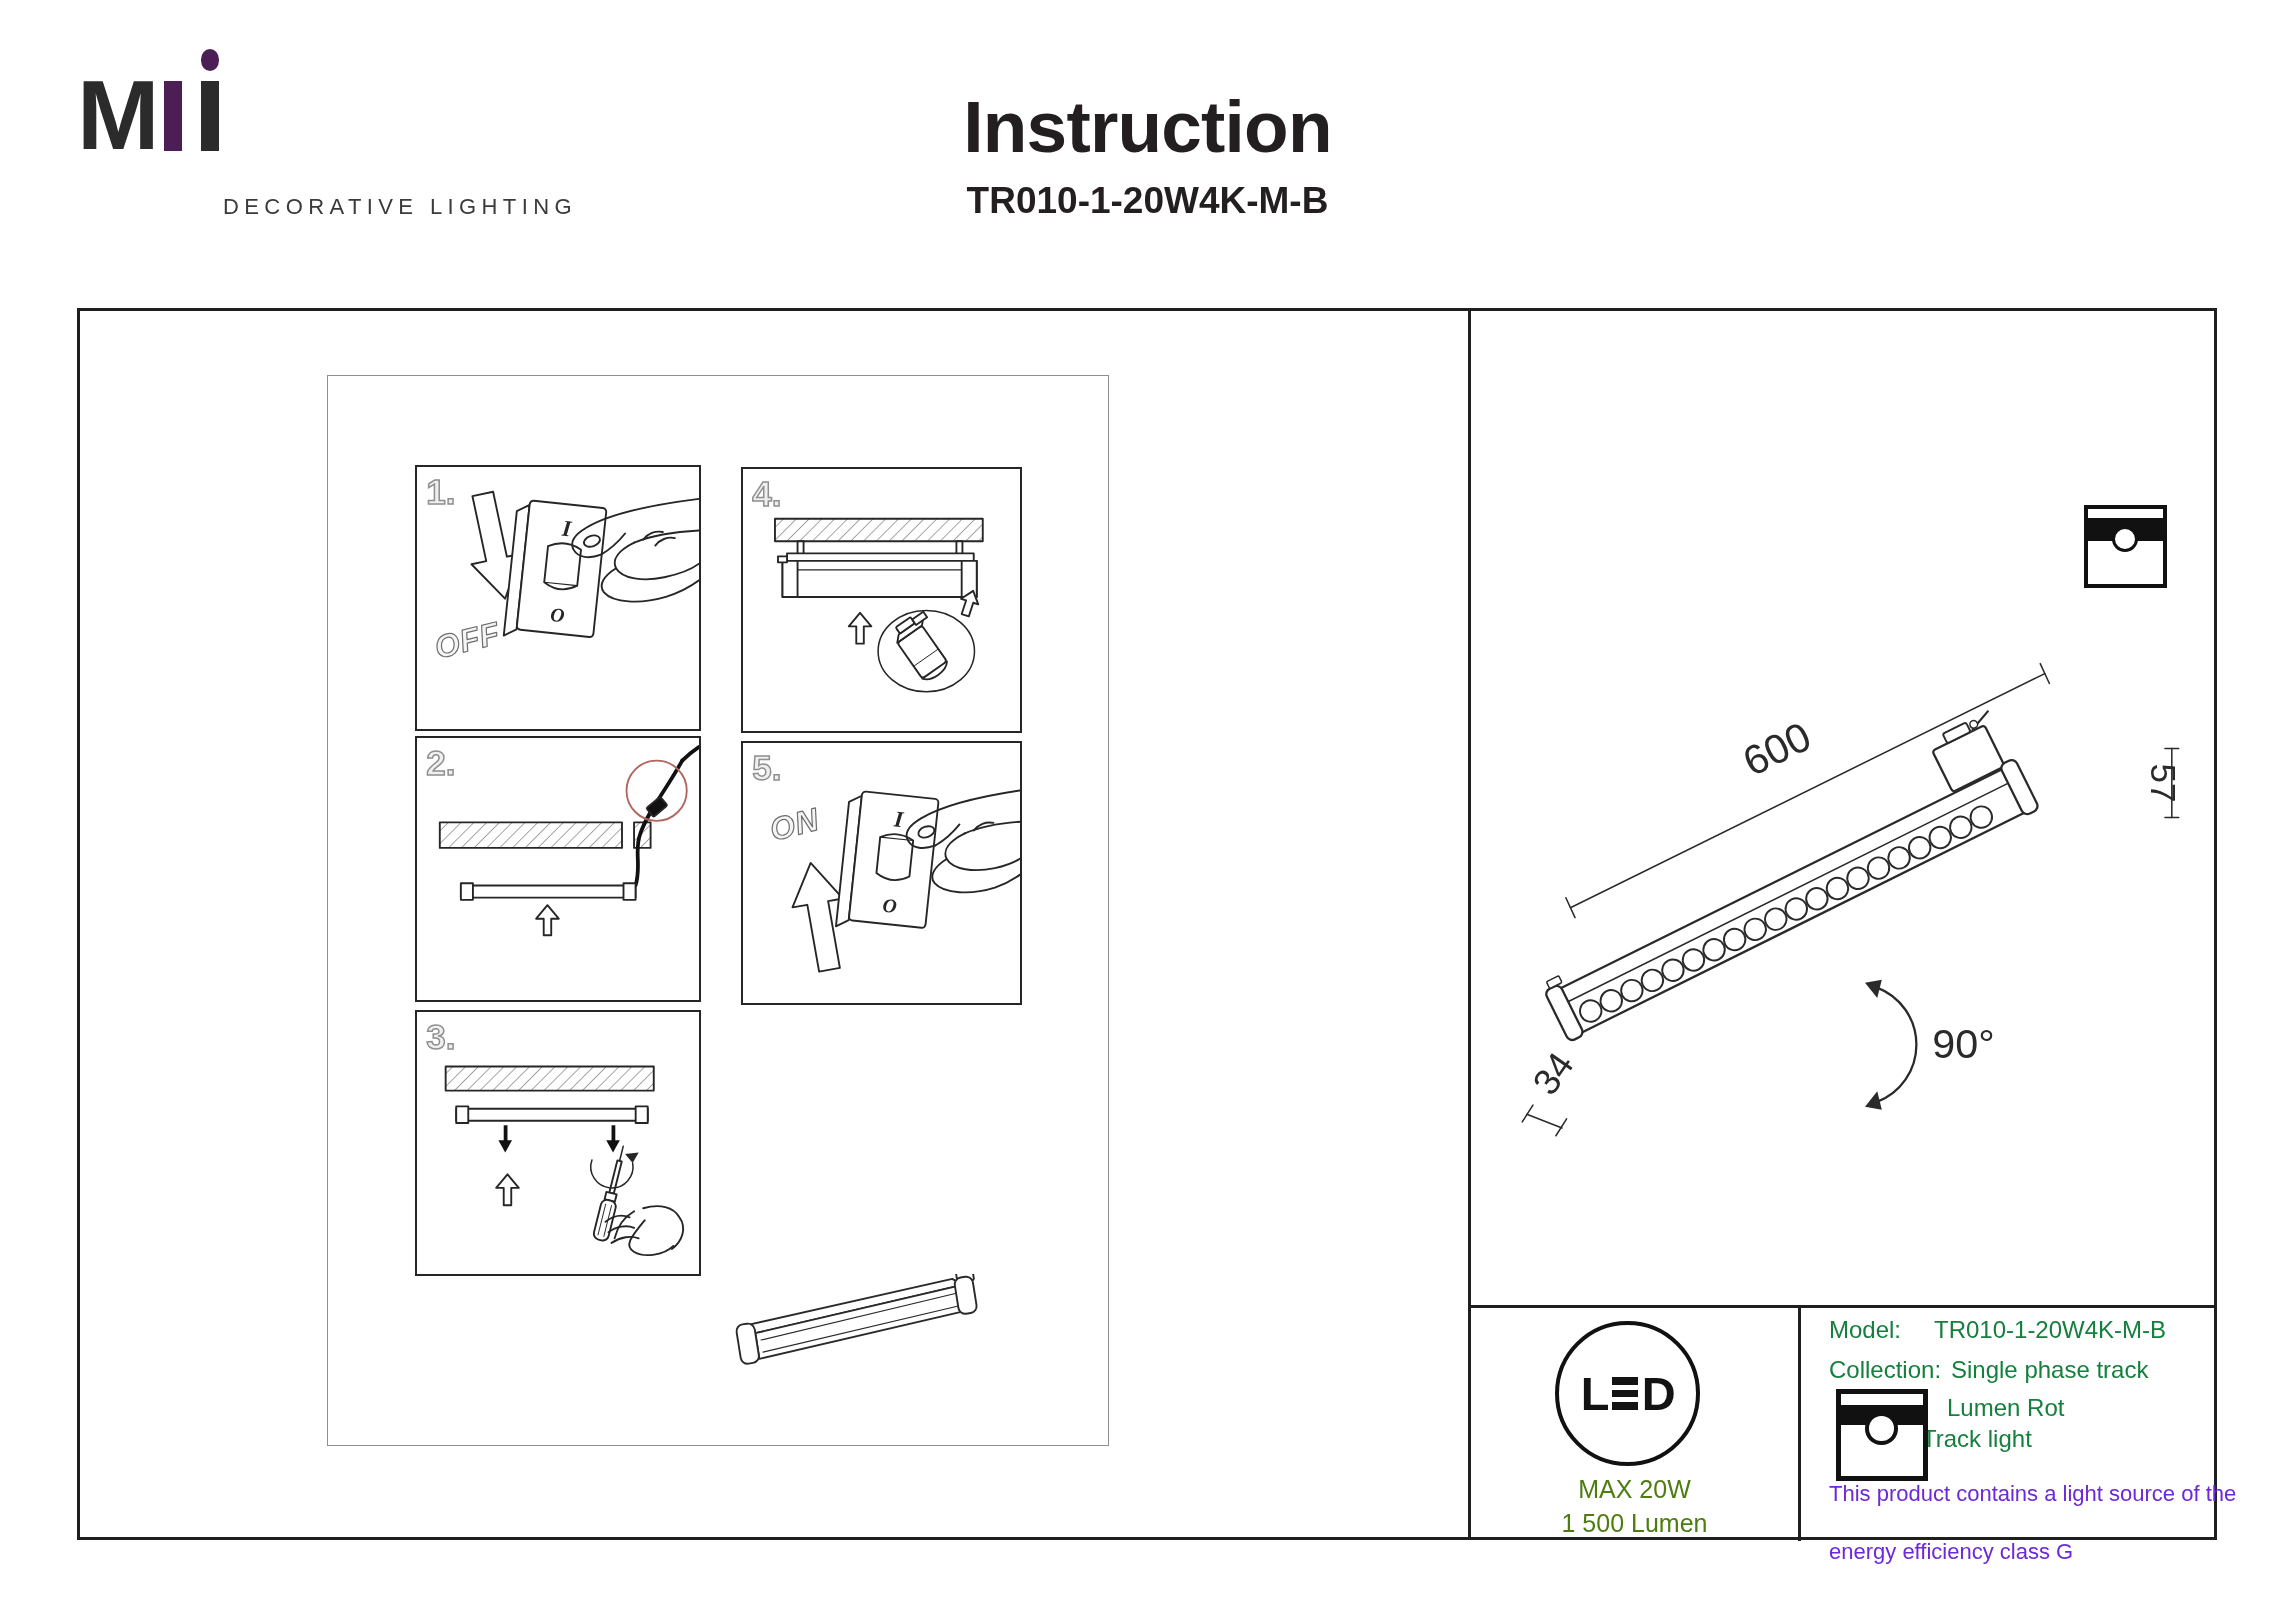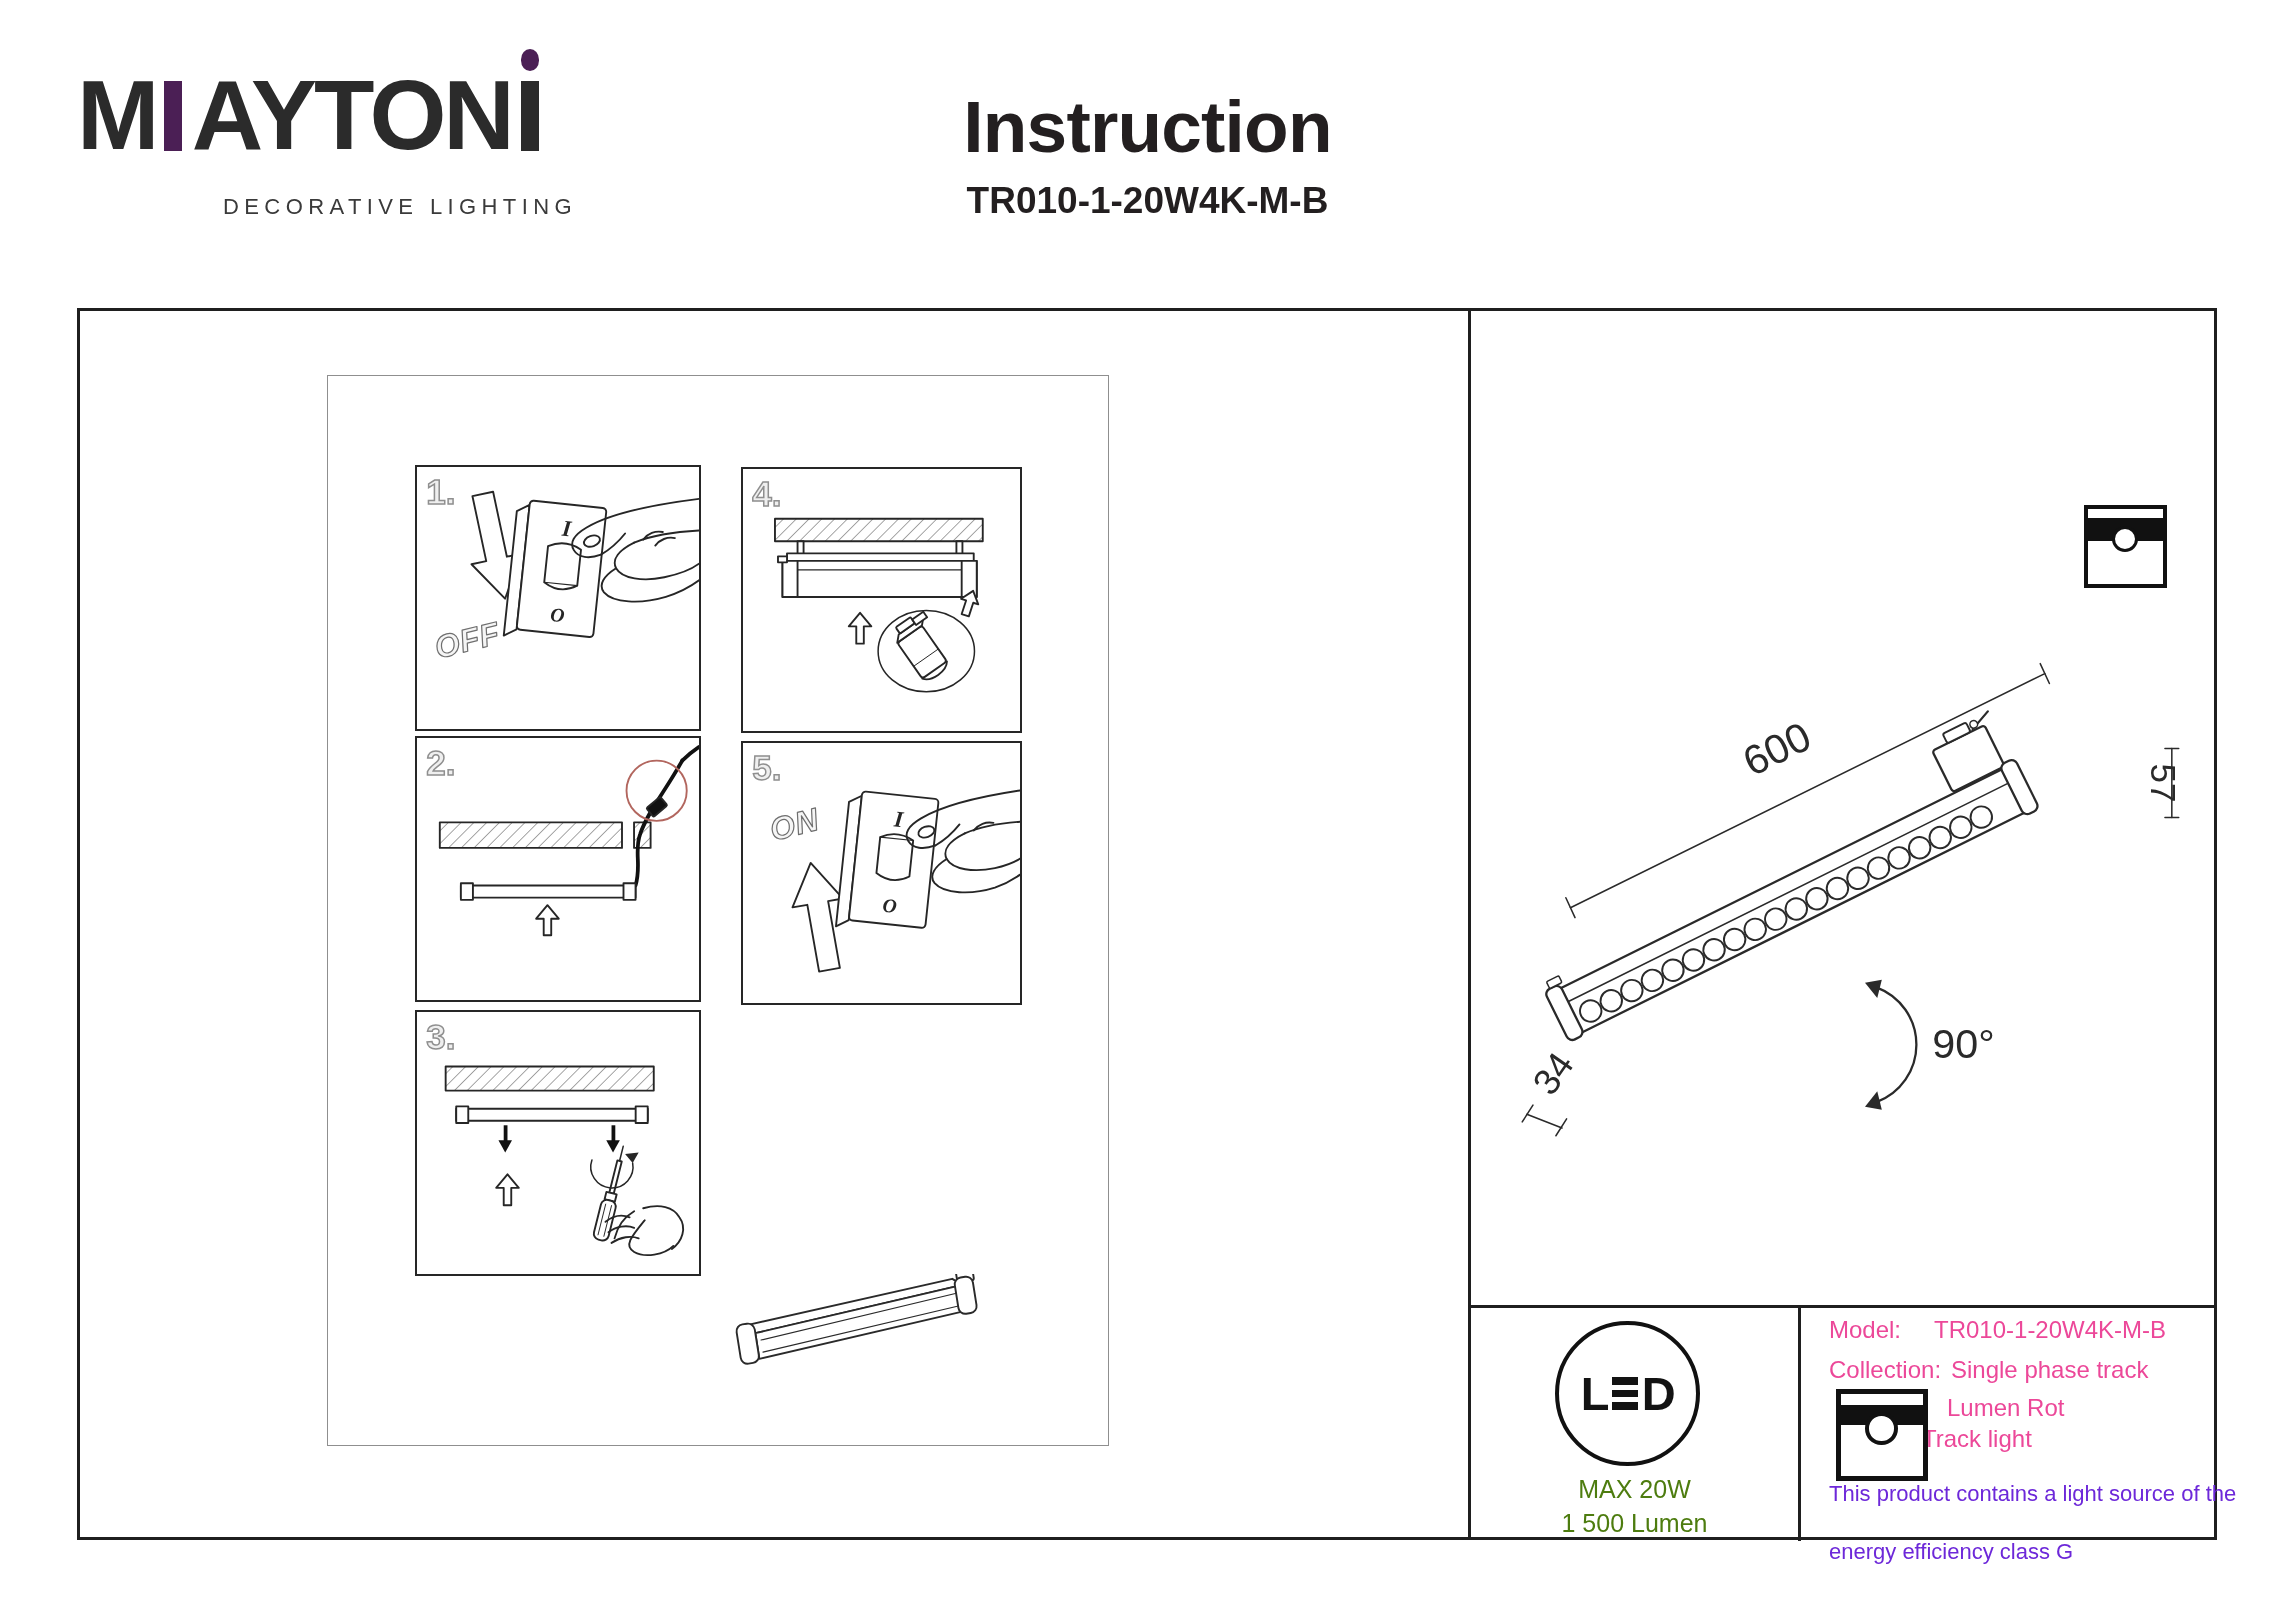--- a/index.html
+++ b/index.html
@@ -30,37 +30,36 @@
 
   
   .h-divider{left:1471px;top:1305px;width:746px;height:3.1px;background:#1f1f1f;}
   .v-divider2{left:1798px;top:1305px;width:3.1px;height:236px;background:#1f1f1f;}
   .led-circle{left:1555px;top:1321px;width:145px;height:145px;border:4.6px solid #111;border-radius:50%;
               box-sizing:border-box;display:flex;align-items:center;justify-content:center;gap:3.8px;}
   .led-letter{font-size:47px;font-weight:800;letter-spacing:-1.5px;color:#131313;line-height:1;}
   .led-ebars{display:flex;flex-direction:column;gap:4.6px;}
   .led-ebars i{display:block;width:26px;height:7.7px;background:#131313;}
   .led-caption{left:1471px;width:327px;text-align:center;font-size:25px;color:#4d7c0f;}
-  .spec-text{font-size:24px;color:#ec4899;white-space:nowrap;}
+  .spec-text{font-size:24px;color:#15803d;white-space:nowrap;}
   .note-text{font-size:22px;color:#6d28d9;white-space:nowrap;}
 
   
   .track-icon{border:4.6px solid #111;background:#fff;box-sizing:border-box;}
   .track-icon .band{position:absolute;left:0;right:0;background:#111;}
   .track-icon .knob{position:absolute;background:#fff;border-radius:50%;border:3.8px solid #111;}
 </style>
 </head>
 <body>
 
 <div id="page">
 
   <div class="abs brand">
     <span class="brand-letter">M</span>
     <span class="brand-bar"></span>
-    <span class="brand-letter">AYTON</span>
     <span class="brand-i">
       <i class="stem"></i>
       <i class="dot"></i>
     </span>
   </div>
   <div class="abs tagline">DECORATIVE LIGHTING</div>
 
   <div class="abs title-block">
     <div class="title-main">Instruction</div>
     <div class="title-sub">TR010-1-20W4K-M-B</div>

